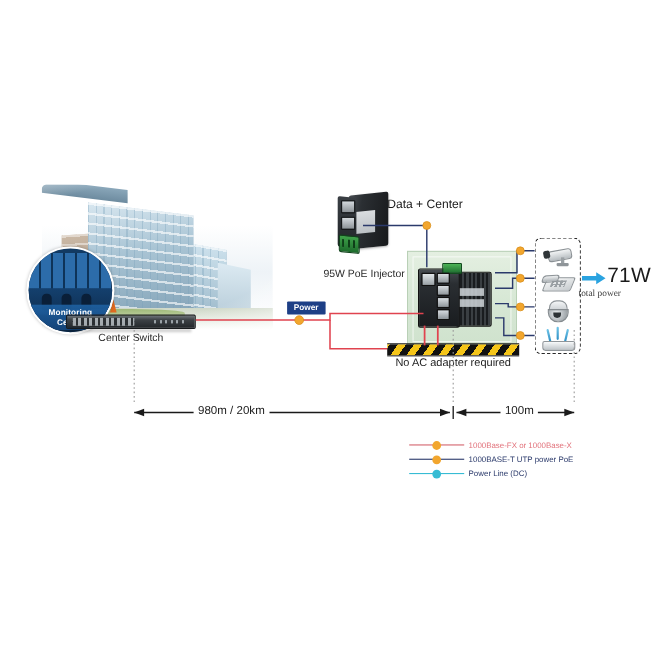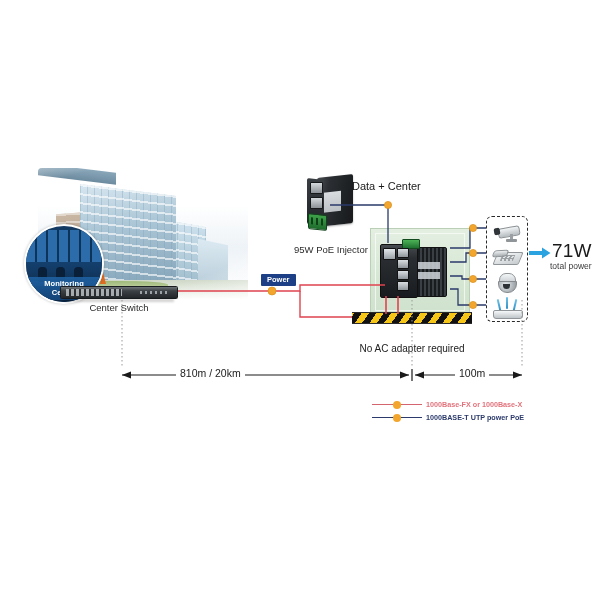--- a/index.html
+++ b/index.html
@@ -220,21 +220,21 @@
     border: 1px solid rgba(255,255,255,.65);
   }
   #hazard-bar {
     left: 352px; top: 312px;
     width: 120px; height: 10px;
     background: repeating-linear-gradient(-55deg, #111 0 6px, #f5c518 6px 12px);
     border-top: 1px solid #2a2a2a;
     border-bottom: 1px solid #2a2a2a;
   }
   #no-ac-label {
-    left: 344px; top: 343px; width: 136px;
+    left: 344px; top: 325px; width: 136px;
     text-align: center; font-size: 10px; color: #222;
   }
 
   #ind-switch {
     left: 380px; top: 240px;
     width: 68px; height: 58px;
   }
   .is-face {
     position: absolute; left: 0; top: 4px; width: 36px; height: 52px;
     background: linear-gradient(180deg,#474c51 0%,#2a2e32 25%,#191c1f 100%);
@@ -365,22 +365,22 @@
   #power-arrow {
     left: 529px; top: 247px;
     width: 22px; height: 12px;
   }
   #power-arrow svg { display: block; }
   #power-value {
     left: 552px; top: 240px;
     font-size: 19px; color: #1a1a1a; letter-spacing: .2px;
   }
   #power-caption {
-    left: 550px; top: 261px;
-    font-size: 8.5px; color: #3a3a3a;
+    left: 526px; top: 261px;
+    font-size: 8.5px; color: #3a3a3a; font-family: Liberation Serif, serif;
   }
 
   
   #data-power-label {
     left: 352px; top: 180px;
     font-size: 11px; color: #1a1a1a;
   }
   #data-chip {
     left: 261px; top: 274px;
     background: #1d3f86;
@@ -418,21 +418,21 @@
   }
   .lg-line i {
     position: absolute; left: 0; top: 6px; width: 50px; height: 1.4px;
     display: block;
   }
   .lg-dot {
     position: absolute; left: 21px; top: 2.5px;
     width: 8px; height: 8px; border-radius: 50%;
   }
   .lg-text {
-    font-size: 7.2px; font-weight: bold; white-space: nowrap;
+    font-size: 7.2px; font-weight: normal; white-space: nowrap;
     padding-left: 4px;
   }
 </style>
 </head>
 <body>
 
 <div id="stage">
 
   <div class="abs" id="building-photo">
     <div class="bld-sky"></div>
@@ -563,33 +563,40 @@
   <div class="abs" id="data-chip">Power</div>
 
   <div class="abs" id="power-arrow">
     <svg width="22" height="12" viewBox="0 0 22 12">
       <path d="M0 4 H13 V0.5 L21.5 6 L13 11.5 V8 H0 Z" fill="#2aa3e0"></path>
     </svg>
   </div>
   <div class="abs" id="power-value">71W</div>
   <div class="abs" id="power-caption">total power</div>
 
-  <div class="abs" id="dim-550">810m / 20km</div>
+  <div class="abs" id="dim-550">980m / 20km</div>
   <div class="abs" id="dim-100">100m</div>
 
   <div class="abs" id="legend">
     <div class="lg-row">
       <span class="lg-line">
         <i style="background:#d4646e"></i>
         <span class="lg-dot" style="background:#f2a62e"></span>
       </span>
       <span class="lg-text" style="color:#e2737c">1000Base-FX or 1000Base-X</span>
     </div>
     <div class="lg-row">
       <span class="lg-line">
         <i style="background:#2b3a6b"></i>
         <span class="lg-dot" style="background:#f2a62e"></span>
       </span>
       <span class="lg-text" style="color:#2b3a6b">1000BASE-T UTP  power PoE</span>
     </div>
+    <div class="lg-row">
+      <span class="lg-line">
+        <i style="background:#37bcd4"></i>
+        <span class="lg-dot" style="background:#37bcd4"></span>
+      </span>
+      <span class="lg-text" style="color:#2b3a6b">Power Line (DC)</span>
+    </div>
   </div>
 
 </div>
 
 </body></html>

